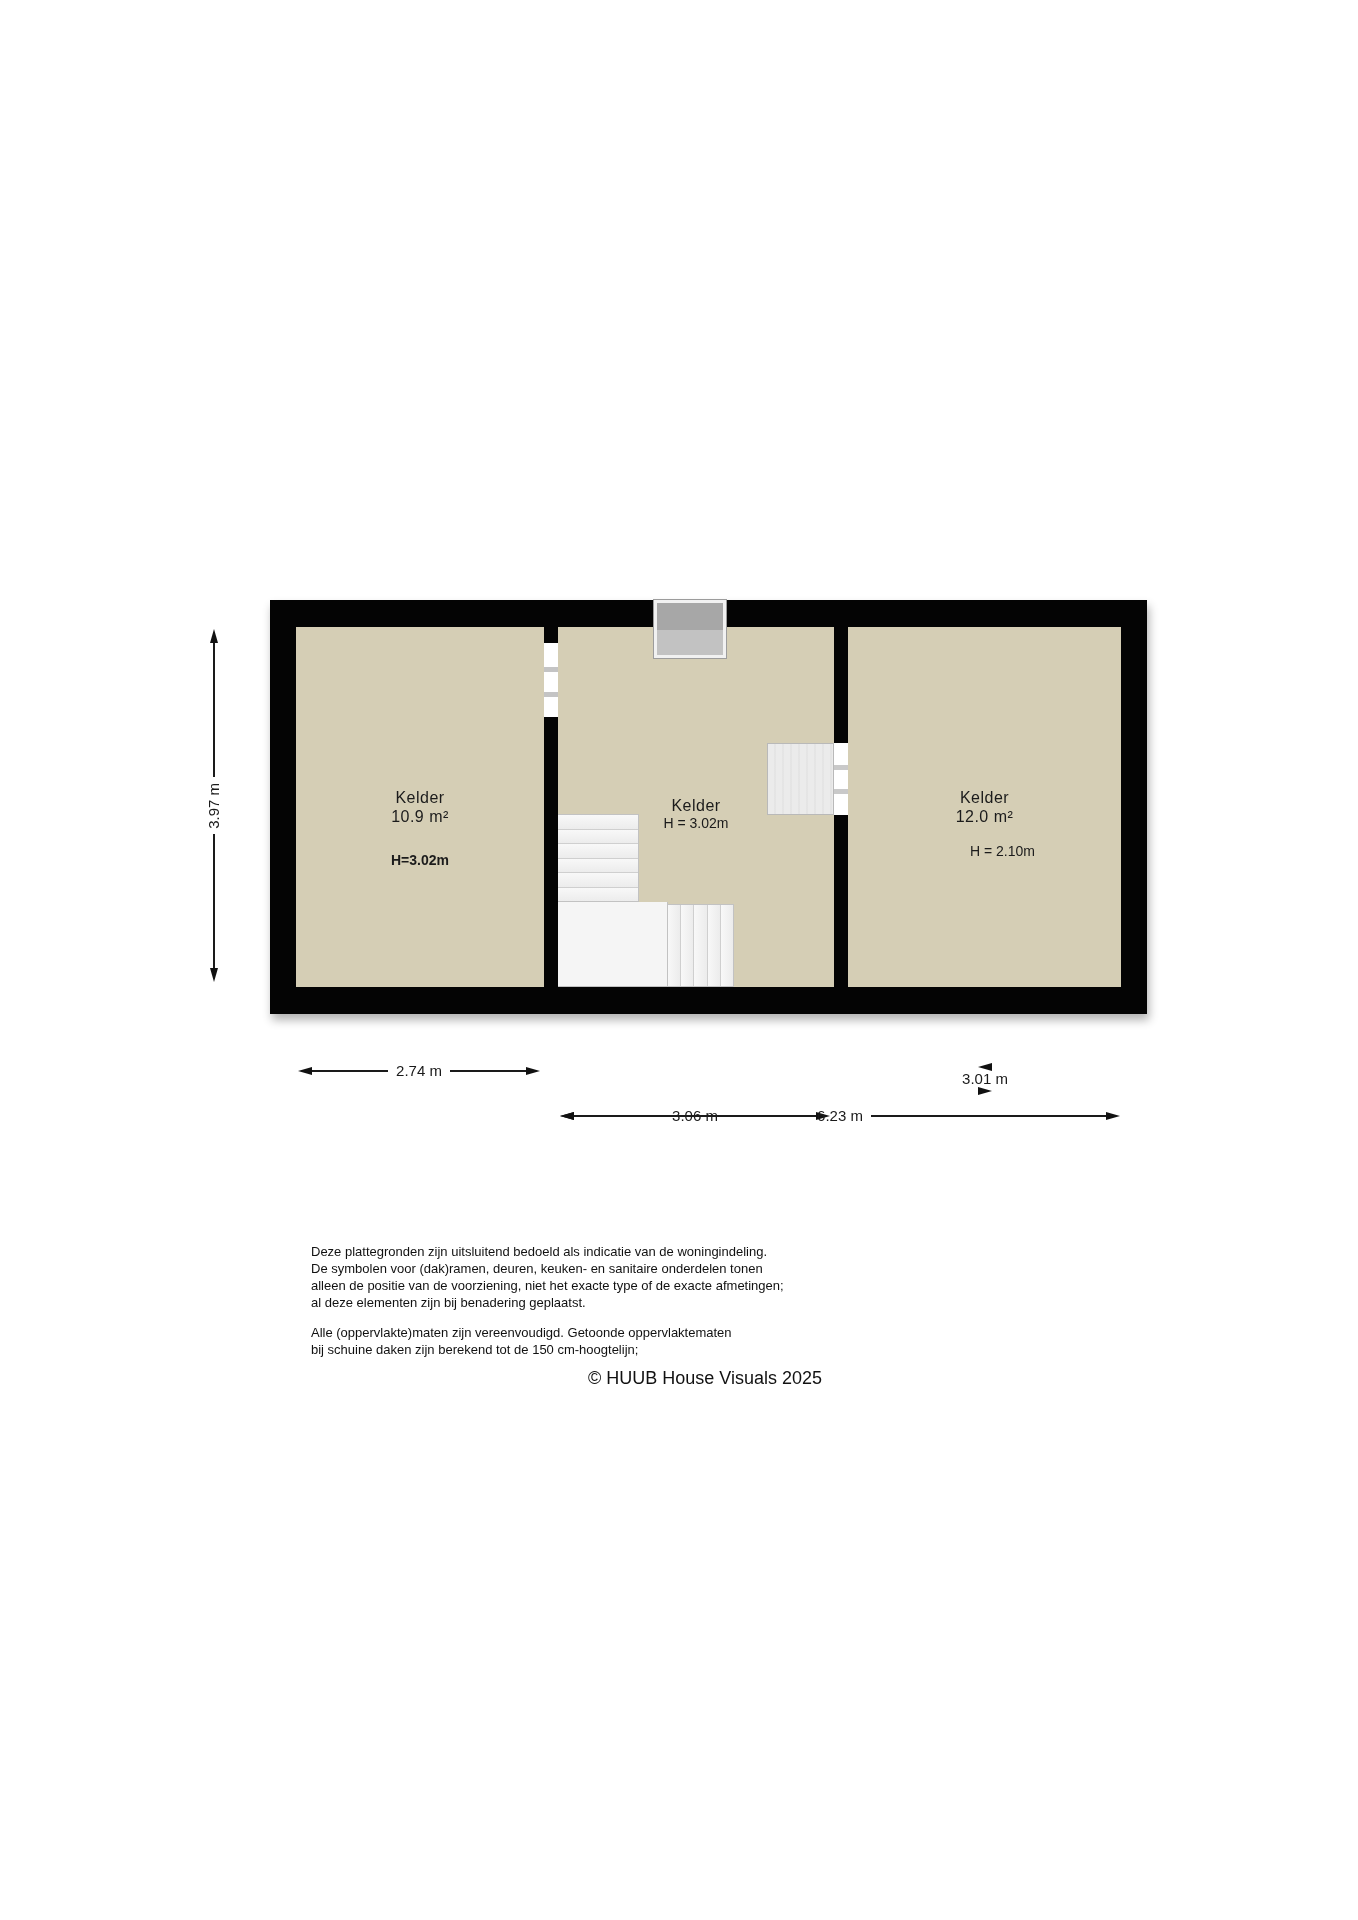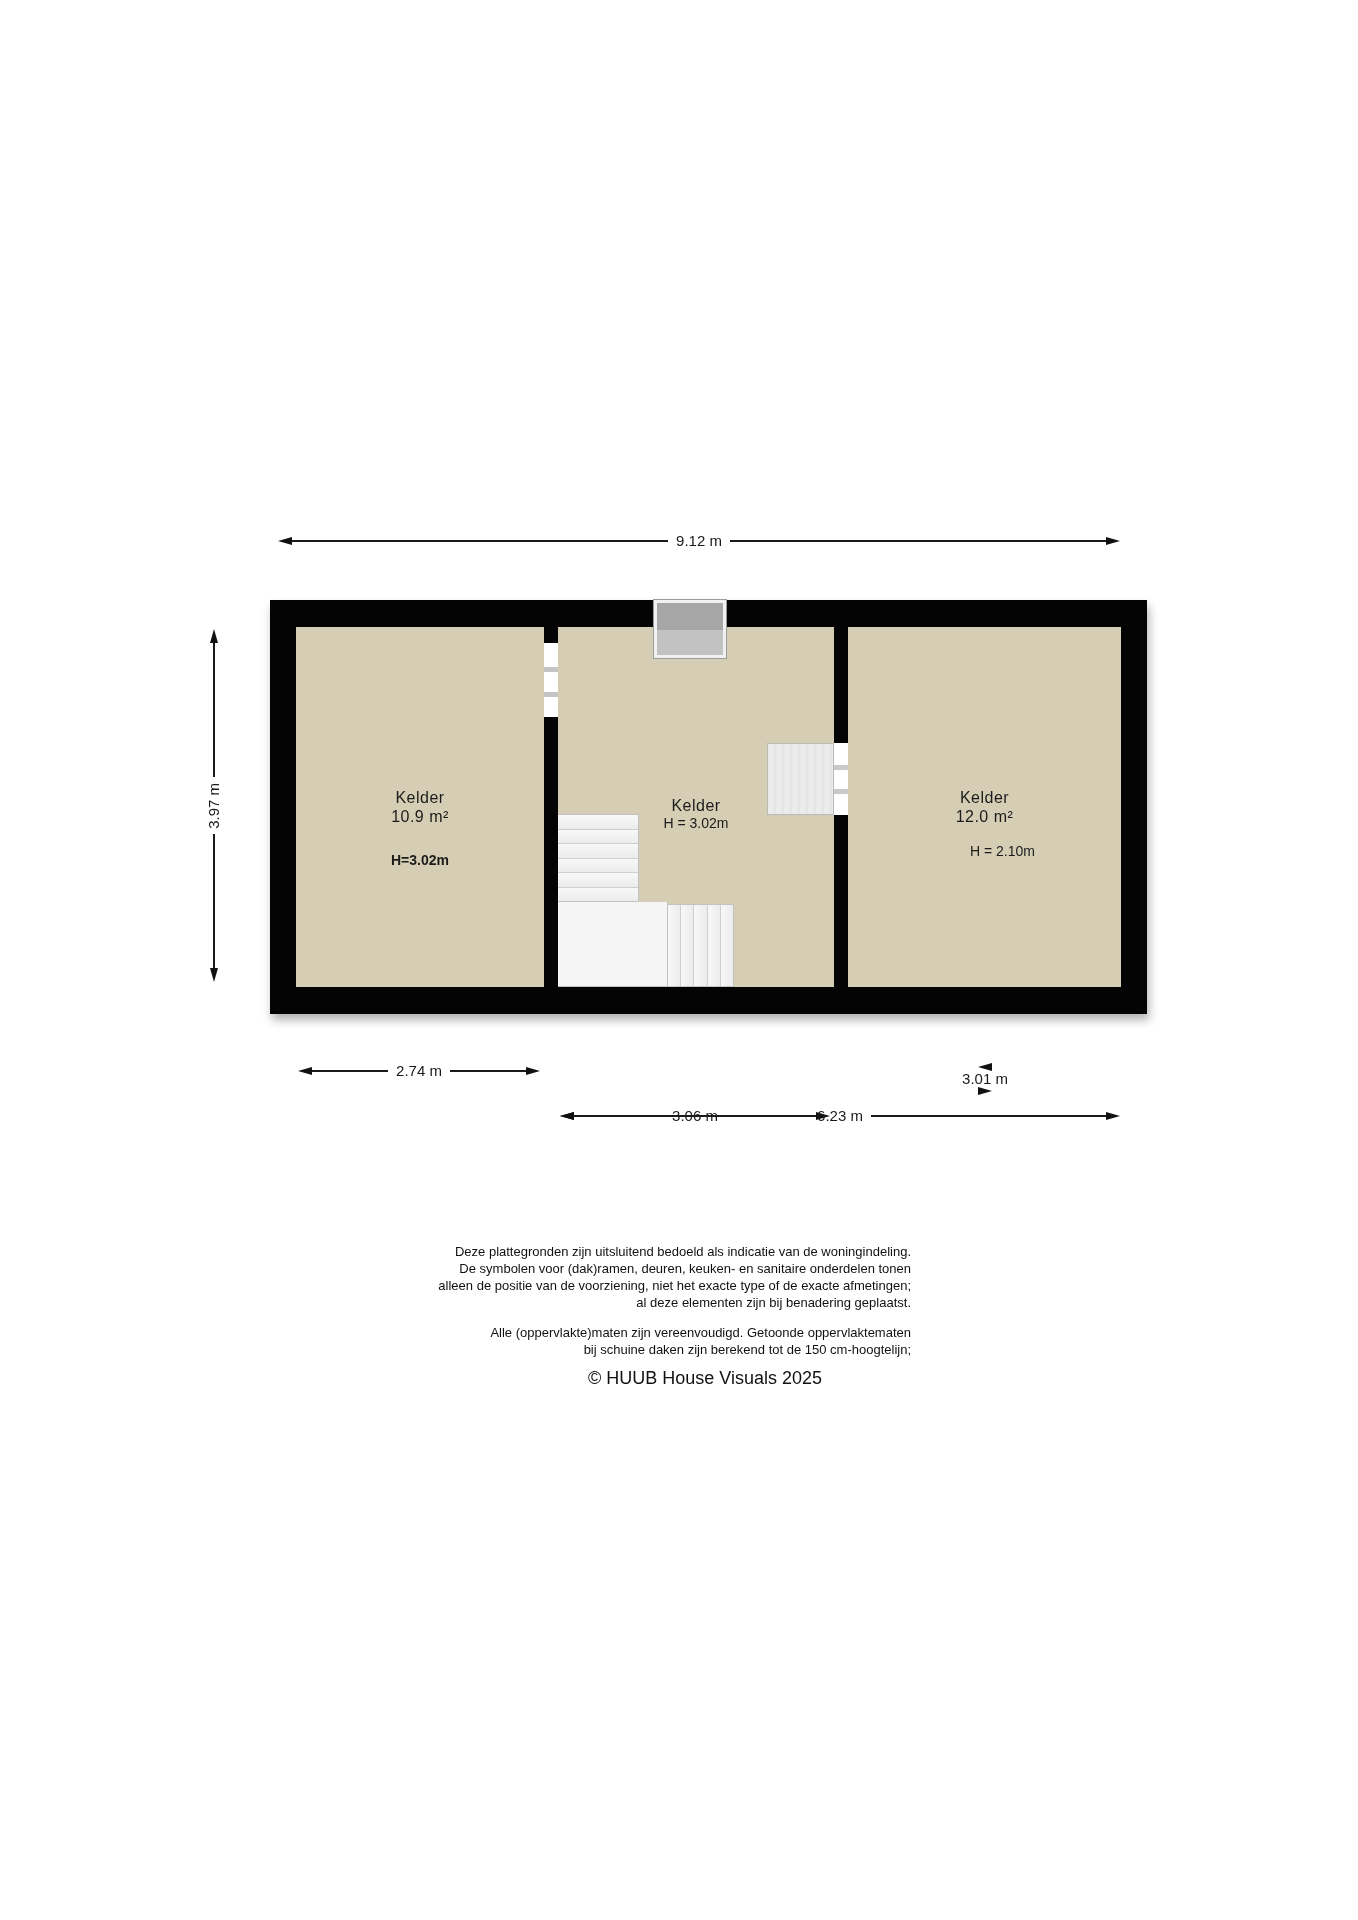--- a/index.html
+++ b/index.html
@@ -99,36 +99,29 @@
   .room-label .rname{font-size:16px;line-height:19px;letter-spacing:0.5px;}
   .room-label .rarea{font-size:16px;line-height:19px;letter-spacing:0.5px;}
   .room-label .rheight{font-size:14px;line-height:17px;}
   #room1-label{left:26px;top:188px;width:248px;}
   #room1-label .rheight{margin-top:26px;font-weight:bold;}
   #room2-label{left:288px;top:196px;width:276px;}
   #room3-label{left:578px;top:188px;width:273px;}
   #room3-label .rheight{margin-top:17px;padding-left:36px;}
 
   
-  .disclaimer{position:absolute;left:311px;top:1243px;width:600px;text-align:right;font-size:13px;line-height:17px;color:#111;}
+  .disclaimer{position:absolute;left:311px;top:1243px;width:600px;text-align:left;font-size:13px;line-height:17px;color:#111;}
   .disclaimer .para2{margin-top:13px;}
   .copyright{position:absolute;left:455px;top:1370px;width:500px;text-align:center;font-size:18px;line-height:17px;color:#111;}
 </style>
 </head>
 <body>
 
 <div class="viewport">
 
-  <div class="dim-h" id="dim-top">
-    <span class="ah ah-l"></span>
-    <span class="dl"></span>
-    <span class="dim-label">9.12 m</span>
-    <span class="dl"></span>
-    <span class="ah ah-r"></span>
-  </div>
 
   <div class="dim-v" id="dim-left">
     <span class="av av-u"></span>
     <span class="dl"></span>
     <span class="dim-label-v">3.97 m</span>
     <span class="dl"></span>
     <span class="av av-d"></span>
   </div>
 
   <div class="plan">

